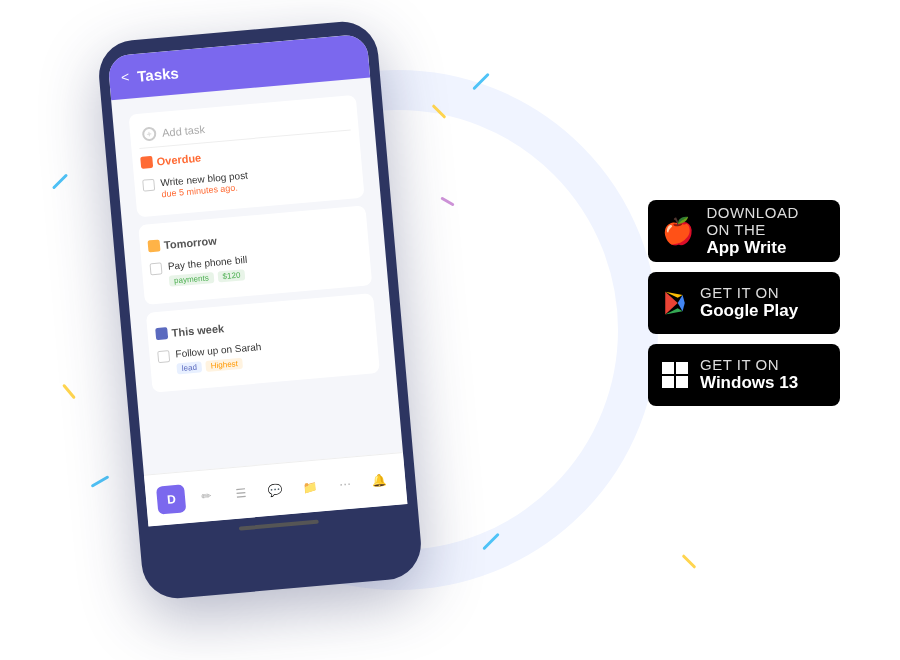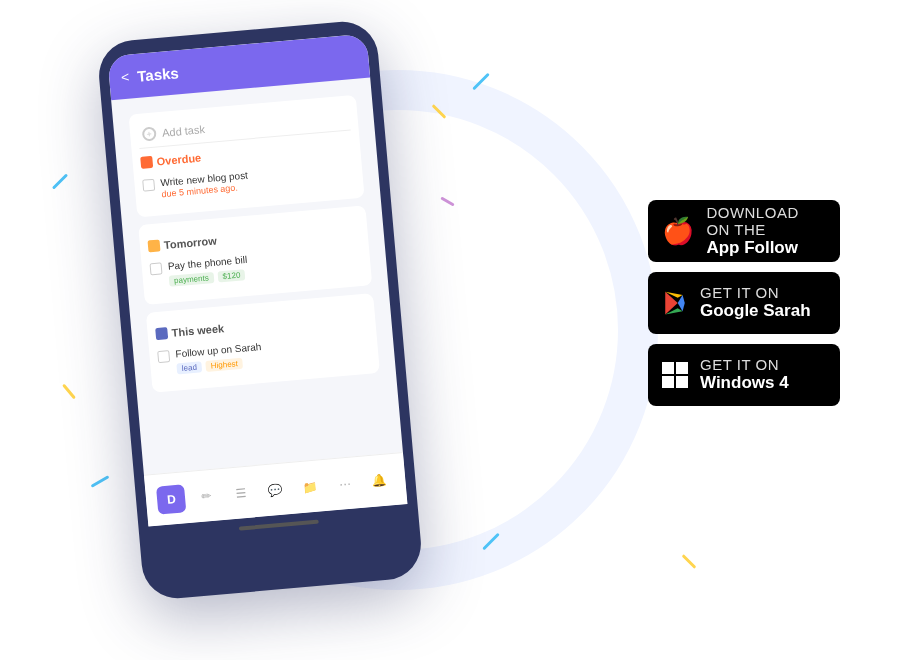--- a/index.html
+++ b/index.html
@@ -426,42 +426,42 @@
     <div class="phone-home"></div>
   </div>
 </div>
 
 <div class="store-buttons">
 
   <a class="store-btn" href="#">
     <div class="store-btn-icon">🍎</div>
     <div class="store-btn-text">
       <span class="store-btn-sub">Download on the</span>
-      <span class="store-btn-main">App Follow</span>
+      <span class="store-btn-main">App Write</span>
     </div>
   </a>
 
   <a class="store-btn" href="#">
     <svg class="google-play-icon" viewBox="0 0 24 24">
       <path d="M3 1.5L14.5 12 3 22.5V1.5z" fill="#ea4335"></path>
       <path d="M3 1.5l11.5 5.75L19 4.5 3 1.5z" fill="#fbbc05"></path>
       <path d="M3 22.5l11.5-5.75L19 19.5 3 22.5z" fill="#34a853"></path>
       <path d="M14.5 12L19 4.5l2 7.5-2 7.5-4.5-7.5z" fill="#4285f4"></path>
     </svg>
     <div class="store-btn-text">
       <span class="store-btn-sub">GET IT ON</span>
-      <span class="store-btn-main">Google Sarah</span>
+      <span class="store-btn-main">Google Play</span>
     </div>
   </a>
 
   <a class="store-btn" href="#">
     <div class="windows-icon">
       <div class="windows-icon-block"></div>
       <div class="windows-icon-block"></div>
       <div class="windows-icon-block"></div>
       <div class="windows-icon-block"></div>
     </div>
     <div class="store-btn-text">
       <span class="store-btn-sub">Get it on</span>
-      <span class="store-btn-main">Windows 4</span>
+      <span class="store-btn-main">Windows 13</span>
     </div>
   </a>
 </div>
 
 </body></html>

